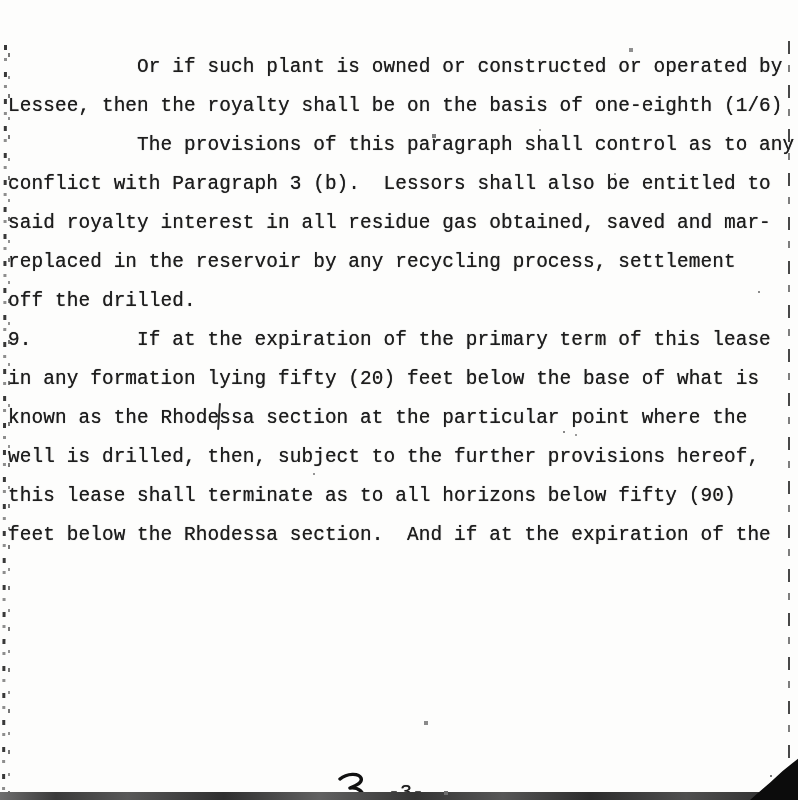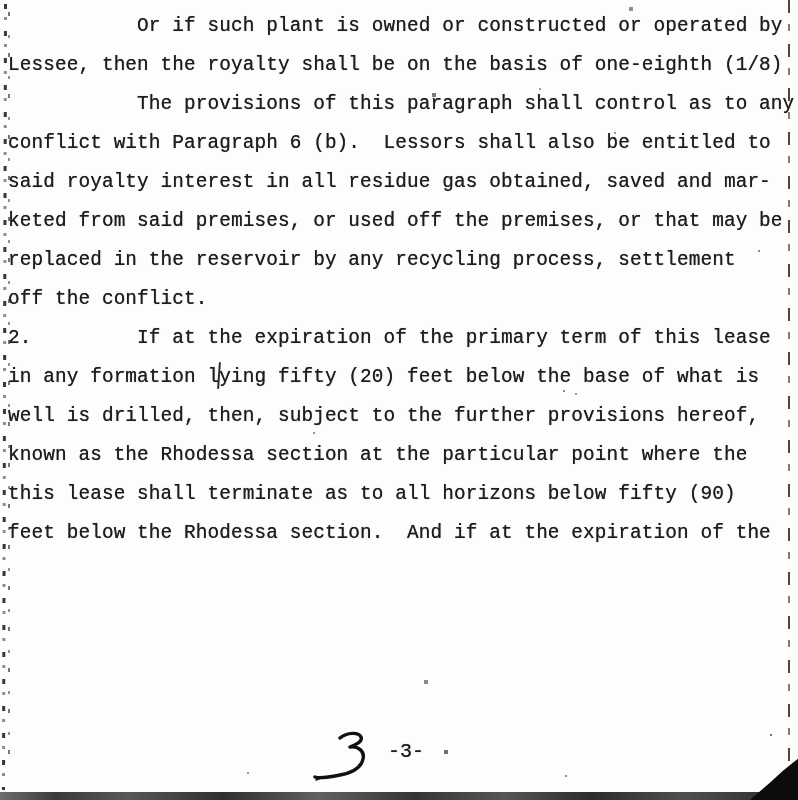--- a/index.html
+++ b/index.html
@@ -5,20 +5,21 @@
   html, body {
     margin: 0; padding: 0;
     width: 798px; height: 800px;
     background: #fdfdfc;
     overflow: hidden;
     position: relative;
   }
   .page {
     position: absolute; inset: 0;
     background: #fdfdfc;
+    margin-top: 41px;
   }
   .text-block {
     position: absolute;
     left: 8px; top: 7px;
     width: 786px;
   }
   .line {
     white-space: pre;
     font-family: "Liberation Mono", "DejaVu Sans Mono", monospace;
     font-size: 19.4px;
@@ -112,31 +113,30 @@
       247px 772px 0 0 #999;
   }
 </style>
 </head>
 <body>
 
 <div class="page">
 
   <div class="text-block">
     <div class="line">           Or if such plant is owned or constructed or operated by</div>
-    <div class="line">Lessee, then the royalty shall be on the basis of one-eighth (1/8)</div>
+    <div class="line">Lessee, then the royalty shall be on the basis of one-eighth (1/6)</div>
     <div class="line">           The provisions of this paragraph shall control as to any</div>
-    <div class="line">conflict with Paragraph 6 (b).  Lessors shall also be entitled to</div>
+    <div class="line">conflict with Paragraph 3 (b).  Lessors shall also be entitled to</div>
     <div class="line">said royalty interest in all residue gas obtained, saved and mar-</div>
-    <div class="line">keted from said premises, or used off the premises, or that may be</div>
     <div class="line">replaced in the reservoir by any recycling process, settlement</div>
-    <div class="line">off the conflict.</div>
-    <div class="line">2.         If at the expiration of the primary term of this lease</div>
+    <div class="line">off the drilled.</div>
+    <div class="line">9.         If at the expiration of the primary term of this lease</div>
     <div class="line">in any formation lying fifty (20) feet below the base of what is</div>
+    <div class="line">known as the Rhodessa section at the particular point where the</div>
     <div class="line">well is drilled, then, subject to the further provisions hereof,</div>
-    <div class="line">known as the Rhodessa section at the particular point where the</div>
     <div class="line">this lease shall terminate as to all horizons below fifty (90)</div>
     <div class="line">feet below the Rhodessa section.  And if at the expiration of the</div>
   </div>
 
   <div class="stray-mark"></div>
 
   <svg class="hand-num" viewBox="0 0 74 52" xmlns="http://www.w3.org/2000/svg">
     <path d="M 28 8 C 35 2, 47 2, 49 7 C 51 12, 43 15, 38 17
              C 46 16, 53 21, 51 29 C 49 38, 39 43, 28 45
              C 18 47, 8 49, 3 47" fill="none" stroke="#111" stroke-width="3.4" stroke-linecap="round" stroke-linejoin="round"></path>

